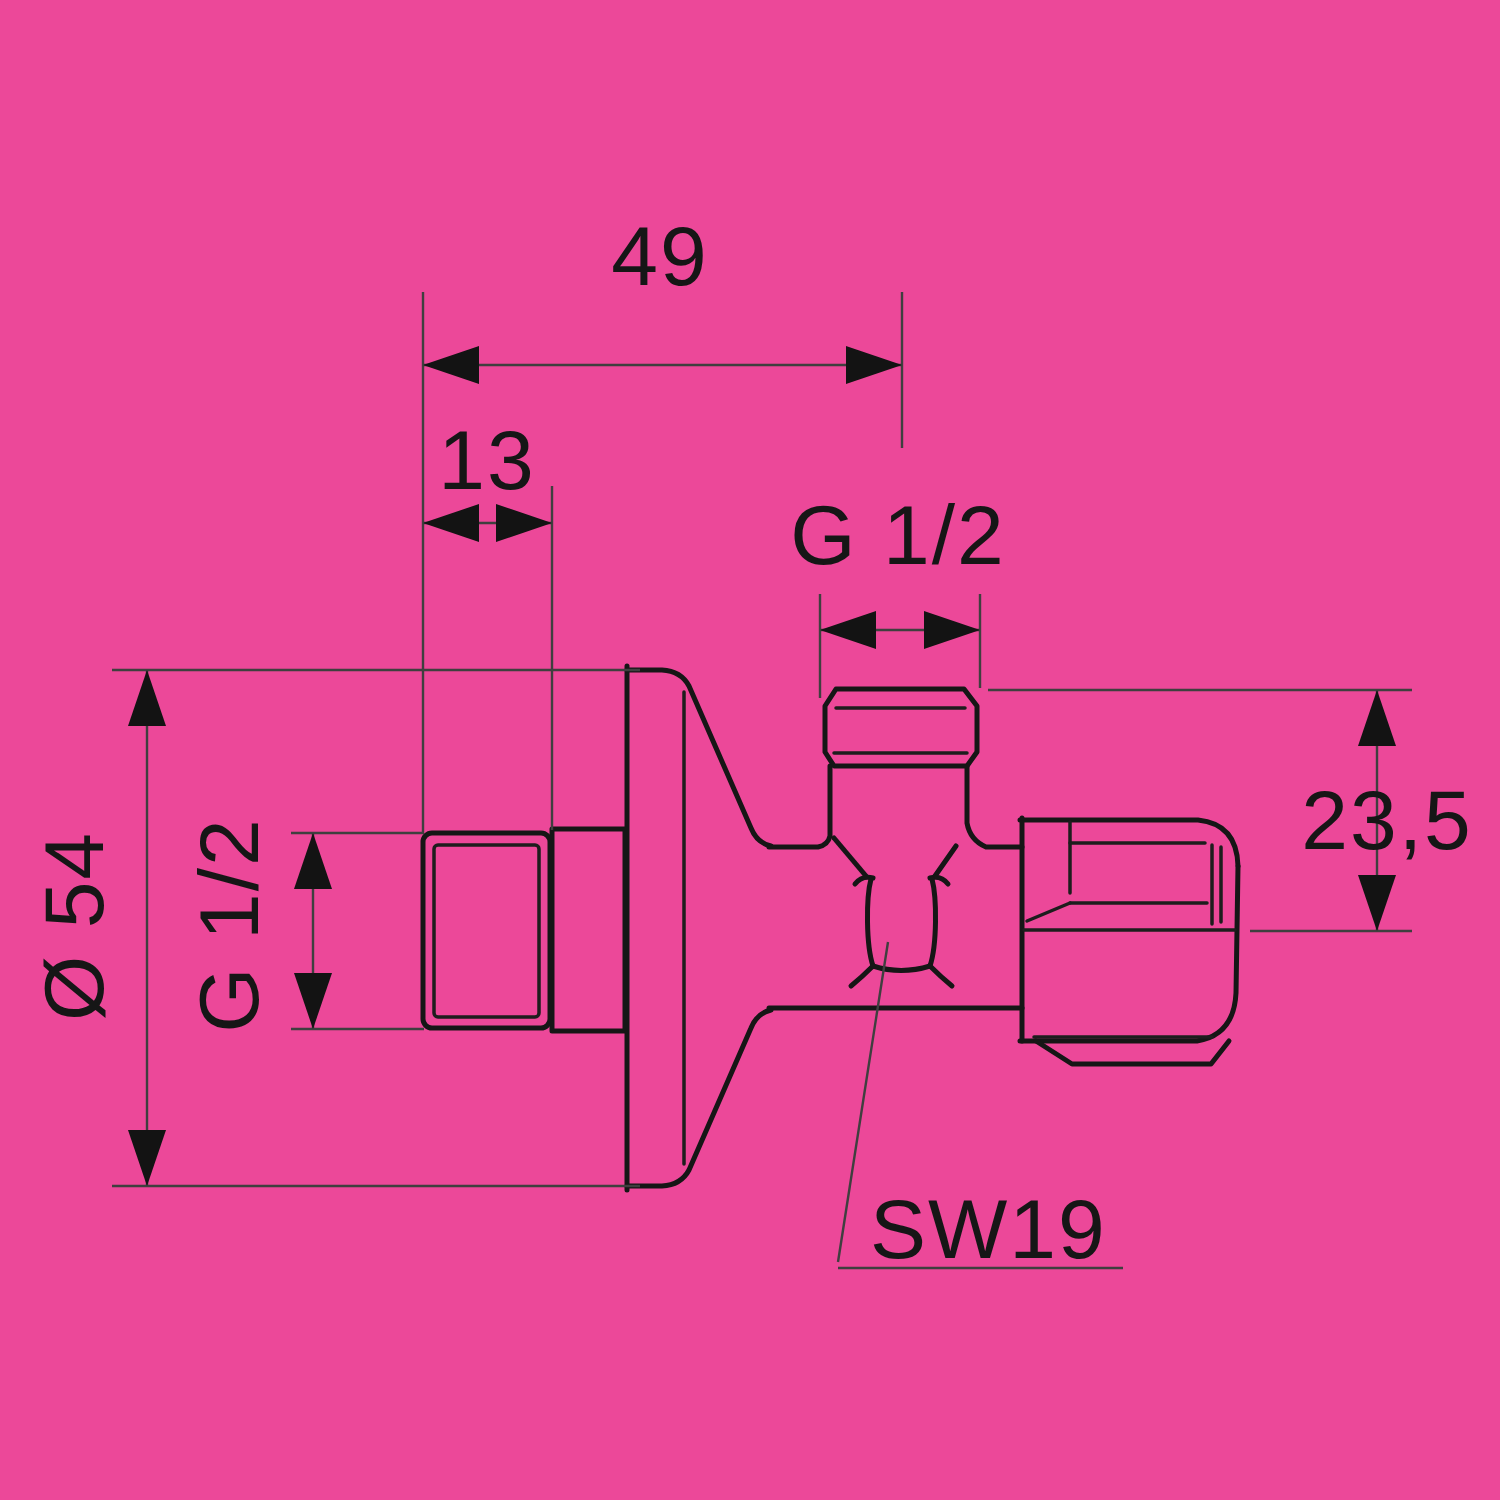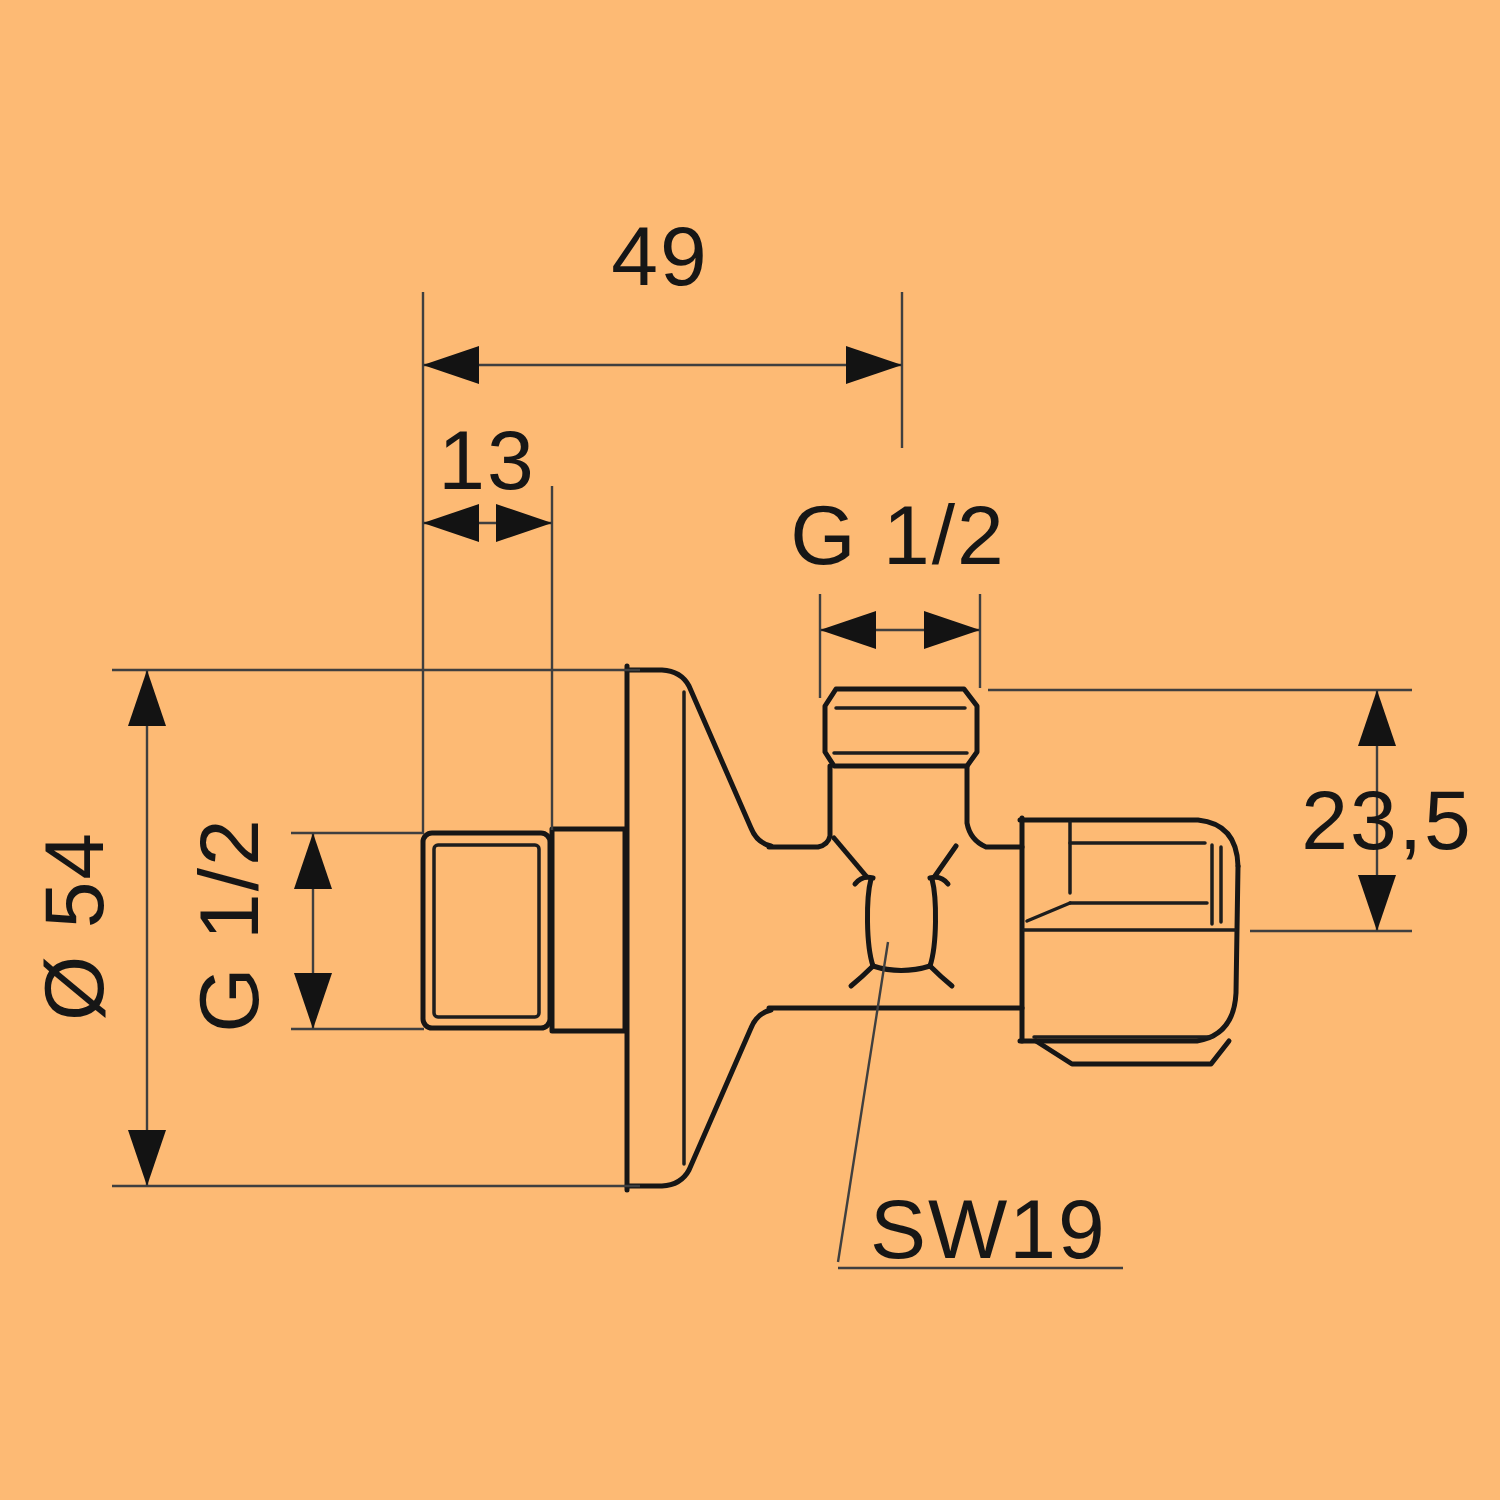--- a/index.html
+++ b/index.html
@@ -4,21 +4,21 @@
 <style>
   html, body {
     margin: 0;
     padding: 0;
     background: #ffffff;
   }
   .stage {
     position: relative;
     width: 1500px;
     height: 1500px;
-    background: #fdba74;
+    background: #ec4899;
     overflow: hidden;
     font-family: "Liberation Sans", sans-serif;
   }
   svg { display: block; }
   .dim-text {
     font-family: "Liberation Sans", sans-serif;
     font-size: 84px;
     letter-spacing: 2px;
     fill: #161616;
   }

